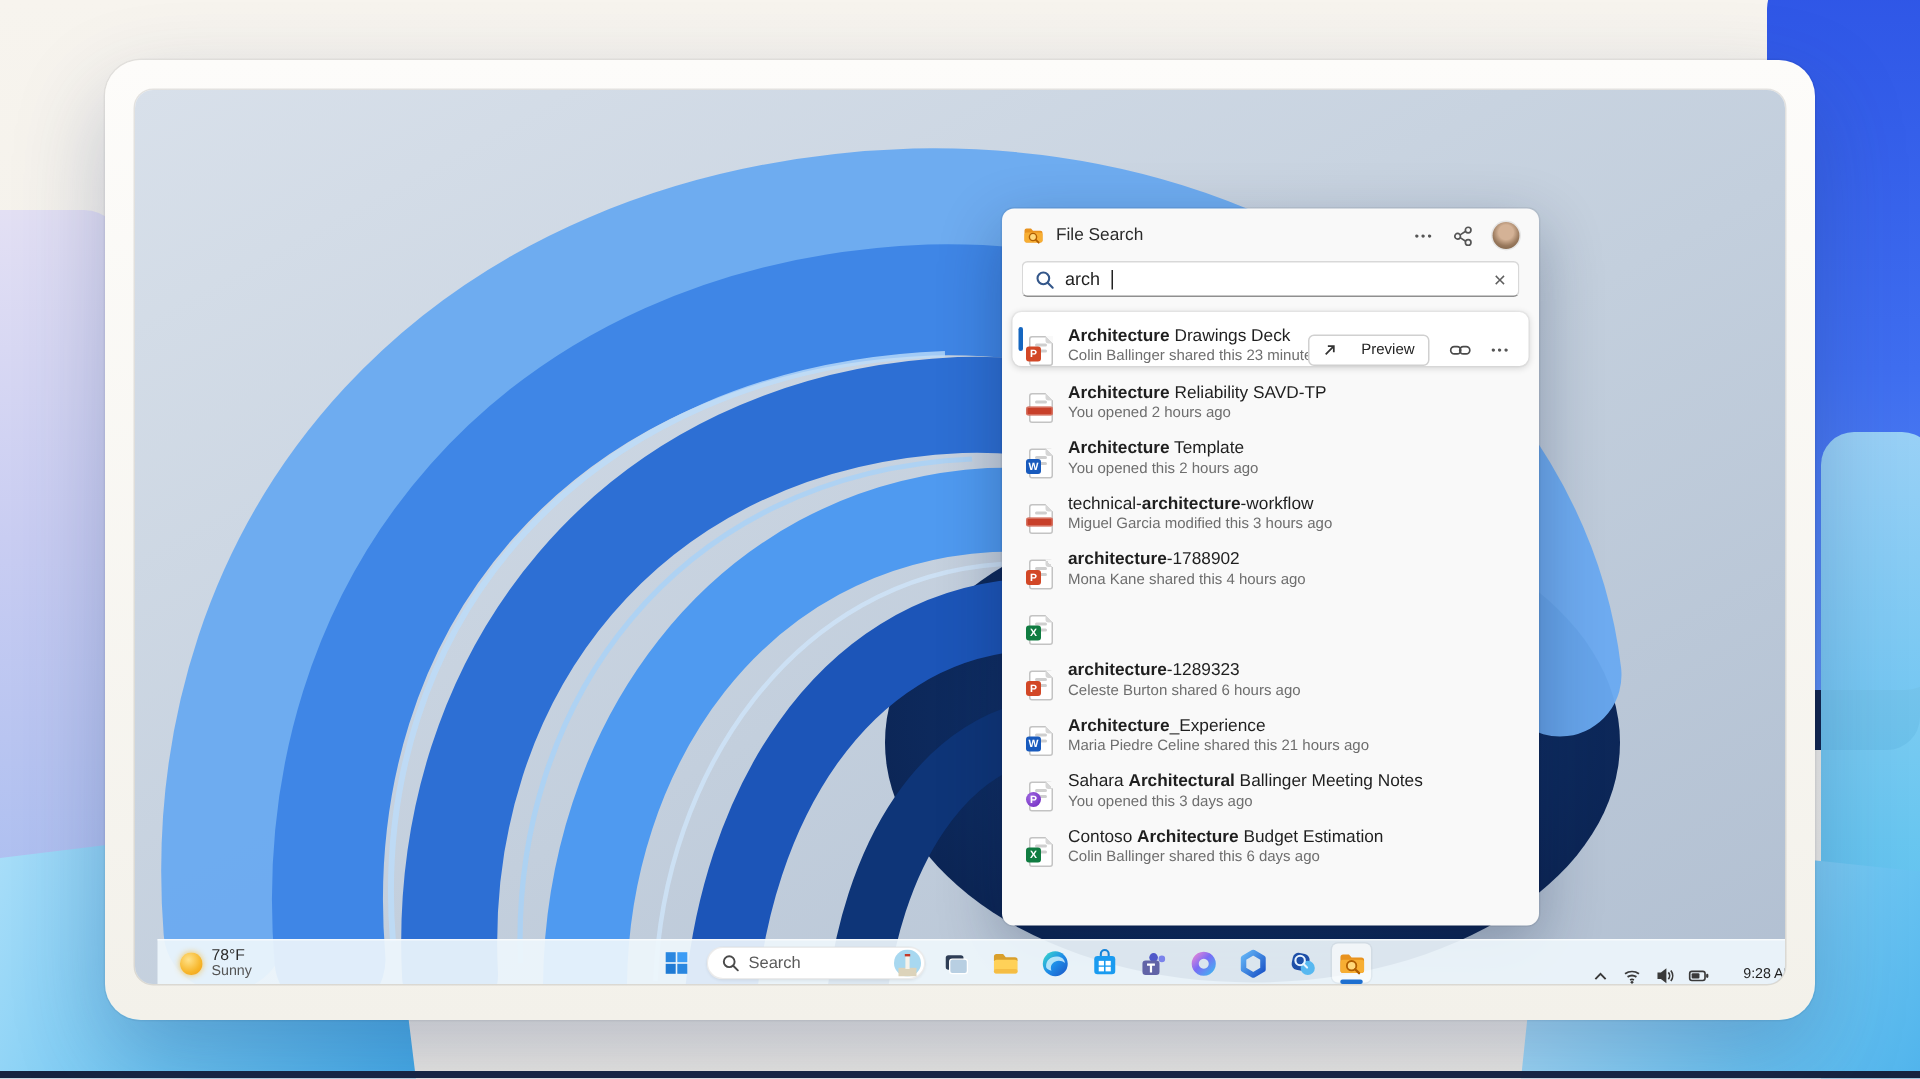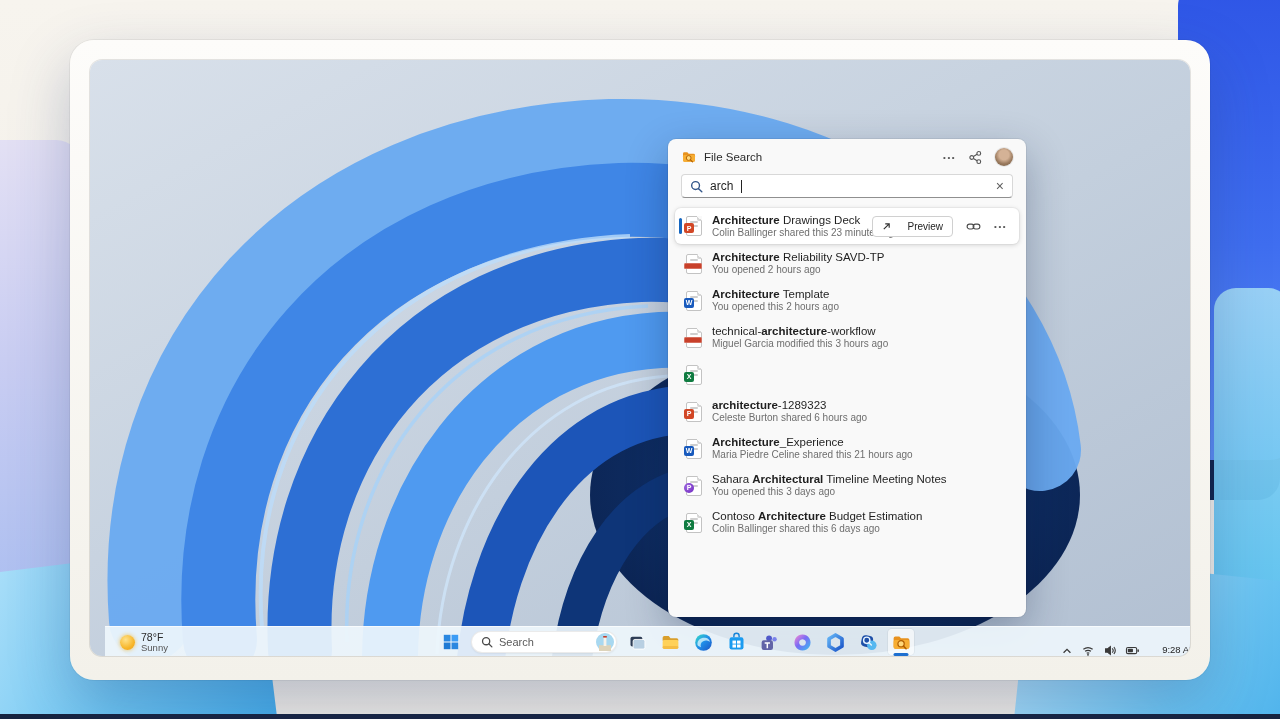--- a/index.html
+++ b/index.html
@@ -42,21 +42,21 @@
   .chip { display:flex; align-items:center; gap:5px; height:22px; padding:0 9px 0 2px; background:#fdfdfd;
     border:1px solid #d9d9d9; border-radius:11px; font-size:10.5px; color:#2b2b2b; box-shadow:0 1px 1px rgba(0,0,0,.05); }
   .chip-count { padding:0 8px; }
   .chip-av { width:17px; height:17px; border-radius:50%; box-shadow:0 0 0 1px rgba(0,0,0,.08); }
   .av-me { background:radial-gradient(circle at 50% 38%, #ecd0a4 36%, #cfa468 64%, #9a7444 100%); }
   .av-mona { background:radial-gradient(circle at 50% 42%, #e8bb9c 32%, #43434e 62%, #26262e 100%); }
   .av-miguel { background:radial-gradient(circle at 50% 42%, #dcab84 32%, #2f5a4e 62%, #1f3c34 100%); }
   .chip-word { width:14px; height:14px; border-radius:2.5px; background:#185abd; color:#fff; font-size:8.5px; font-weight:bold; display:flex; align-items:center; justify-content:center; }
 
   .results { margin-top:10px; }
-  .rrow { position:relative; display:flex; align-items:center; gap:10px; height:37px; padding-left:18px; }
+  .rrow { position:relative; display:flex; align-items:flex-end; gap:10px; height:37px; padding-left:18px; }
   .rrow.selected { background:#fff; border-radius:6px; margin:0 7px 1px 7px; padding-left:11px; height:36px; box-shadow:0 1px 5px rgba(0,0,0,.16), 0 0 0 1px rgba(0,0,0,.03); }
   .accent { position:absolute; left:4px; top:10px; width:3px; height:16px; border-radius:2px; background:#1566c0; }
   .rtext { display:flex; flex-direction:column; justify-content:center; line-height:1.25; min-width:0; }
   .rtitle { font-size:11.5px; color:#1f1f1f; white-space:nowrap; }
   .rtitle b { font-weight:bold; }
   .rmeta { font-size:10px; color:#6e6e6e; white-space:nowrap; }
   .ractions { margin-left:auto; display:flex; align-items:center; gap:13px; padding-right:12px; }
   .pv-btn { display:flex; align-items:center; gap:17px; height:21px; padding:0 9px; border:1px solid #d0d0d0; border-radius:4px; background:#fff; font-size:10px; color:#242424; }
 
   
@@ -229,20 +229,34 @@
                 <span class="rtitle"><span>technical-</span><b>architecture</b><span>-workflow</span></span>
                 <span class="rmeta">Miguel Garcia modified this 3 hours ago</span>
               </span>
             </div>
             <div class="rrow">
               <span>
                 <span class="fp">
                   <i class="fold"></i>
                   <i class="ln l1"></i>
                   <i class="ln l2"></i>
+                  <b class="badge bg-ppt">P</b>
+                </span>
+              </span>
+              <span class="rtext">
+                <span class="rtitle"><span></span><b>architecture</b><span>-1788902</span></span>
+                <span class="rmeta">Mona Kane shared this 4 hours ago</span>
+              </span>
+            </div>
+            <div class="rrow">
+              <span>
+                <span class="fp">
+                  <i class="fold"></i>
+                  <i class="ln l1"></i>
+                  <i class="ln l2"></i>
                   <b class="badge bg-xls">X</b>
                 </span>
               </span>
             </div>
             <div class="rrow">
               <span>
                 <span class="fp">
                   <i class="fold"></i>
                   <i class="ln l1"></i>
                   <i class="ln l2"></i>
@@ -271,21 +285,21 @@
             <div class="rrow">
               <span>
                 <span class="fp">
                   <i class="fold"></i>
                   <i class="ln l1"></i>
                   <i class="ln l2"></i>
                   <b class="badge round bg-loop">P</b>
                 </span>
               </span>
               <span class="rtext">
-                <span class="rtitle"><span>Sahara </span><b>Architectural</b><span> Timeline Meeting Notes</span></span>
+                <span class="rtitle"><span>Sahara </span><b>Architectural</b><span> Ballinger Meeting Notes</span></span>
                 <span class="rmeta">You opened this 3 days ago</span>
               </span>
             </div>
             <div class="rrow">
               <span>
                 <span class="fp">
                   <i class="fold"></i>
                   <i class="ln l1"></i>
                   <i class="ln l2"></i>
                   <b class="badge bg-xls">X</b>

